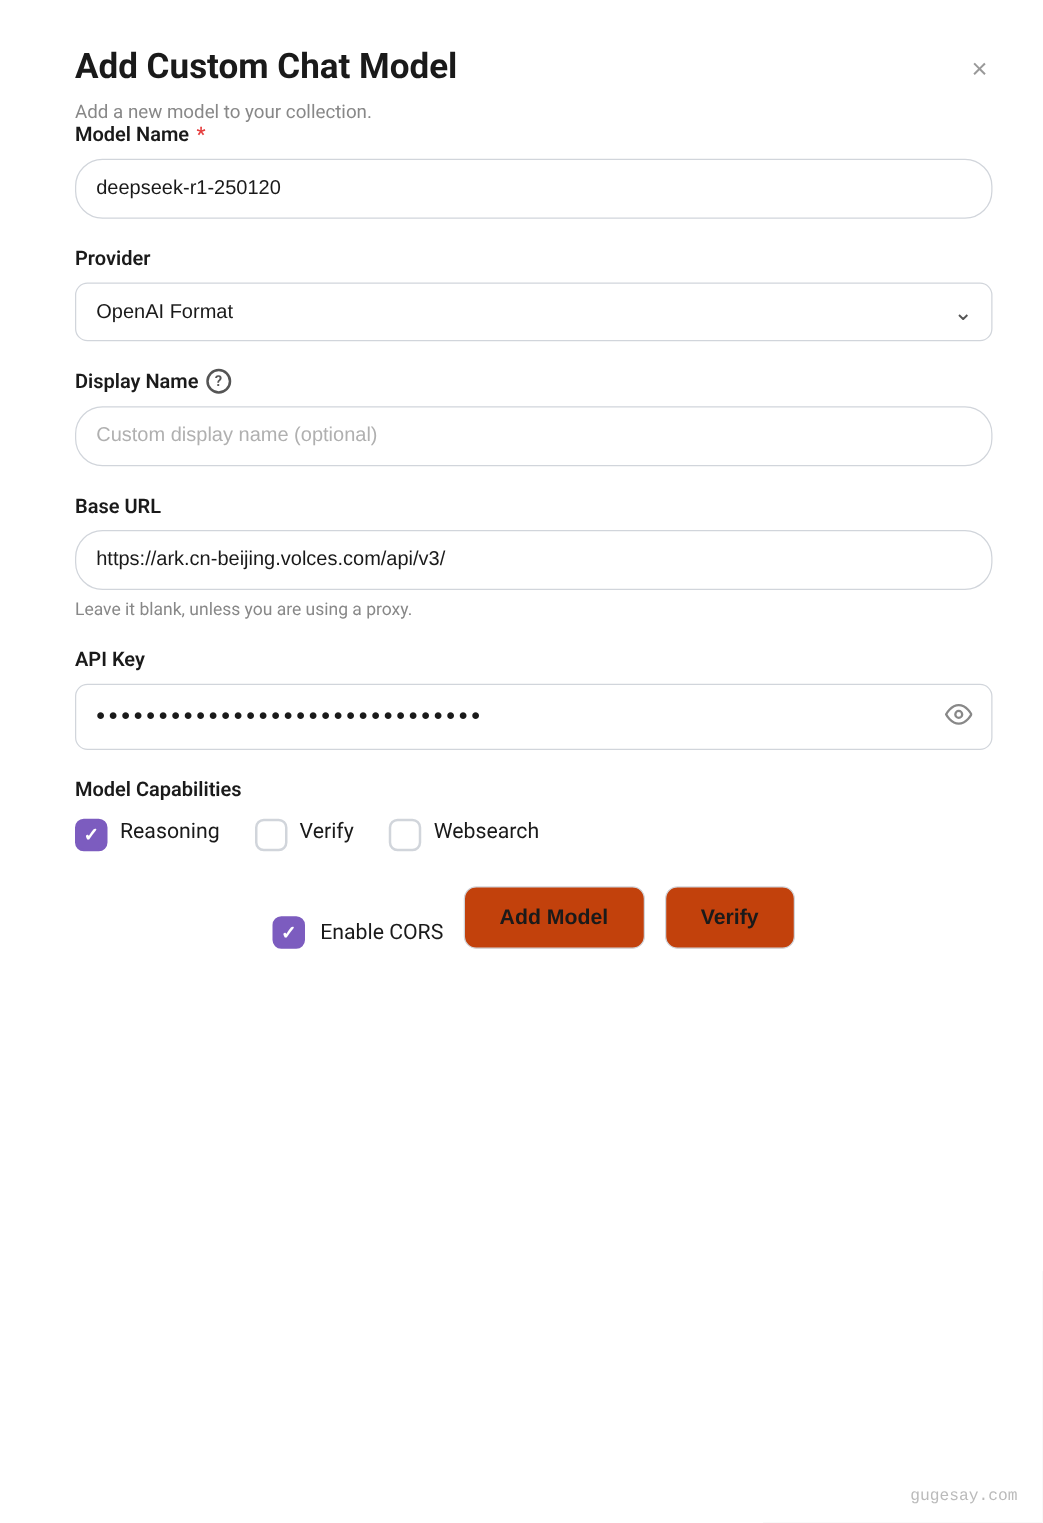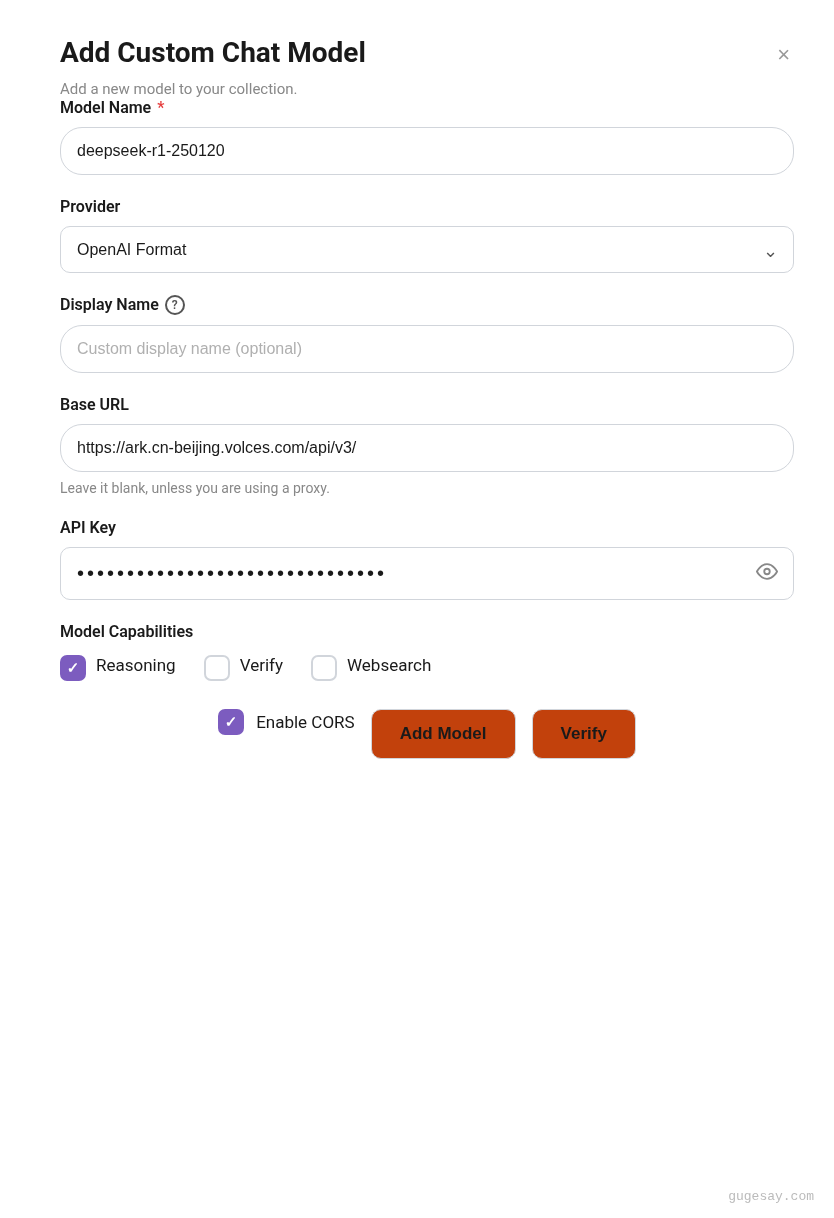--- a/index.html
+++ b/index.html
@@ -213,21 +213,21 @@
     .checkbox.checked::after {
       content: '✓';
       color: white;
       font-size: 15px;
       font-weight: 700;
       line-height: 1;
     }
 
     .footer-row {
       display: flex;
-      align-items: flex-start;
+      align-items: flex-end;
       justify-content: center;
       gap: 16px;
       margin-top: 8px;
     }
 
     .enable-cors-item {
       display: flex;
       align-items: center;
       gap: 12px;
       cursor: pointer;

